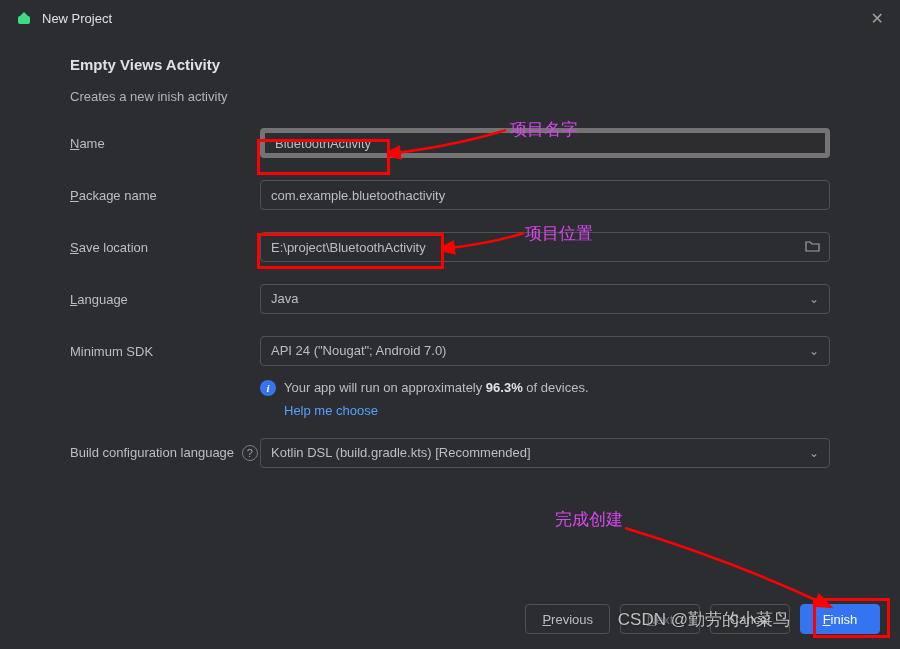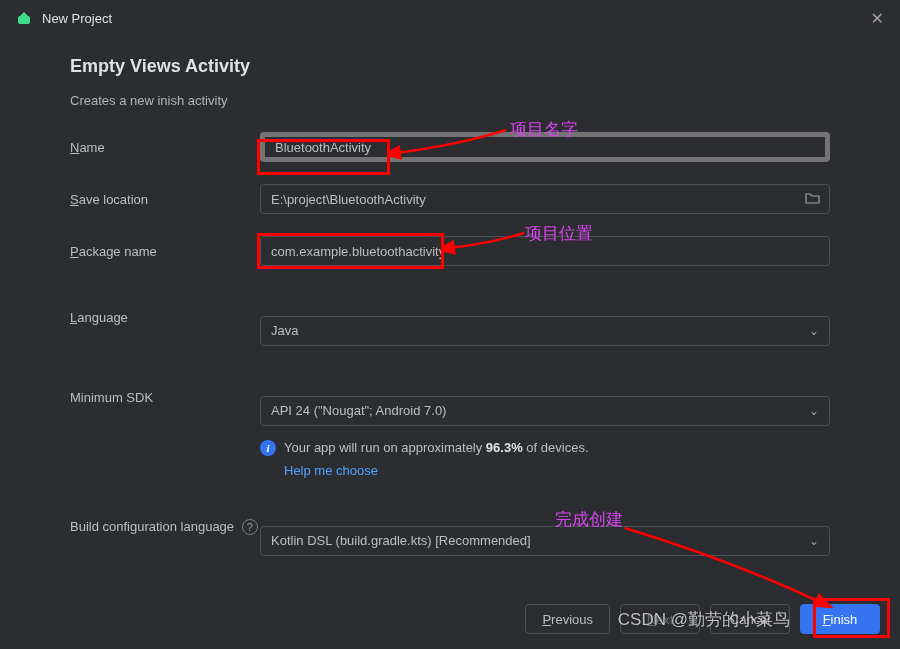--- a/index.html
+++ b/index.html
@@ -21,40 +21,40 @@
   }
   .titlebar .logo {
     width: 16px; height: 16px; margin-right: 10px;
     margin-left: 4px;
   }
   .titlebar .title { flex: 1; font-size: 13px; }
   .titlebar .close { font-size: 16px; color: #a0a0a0; padding: 4px; }
   .content {
     padding: 20px 70px 0 70px;
   }
-  h2 { color: #dfe1e5; font-size: 18px; font-weight: 600; margin-bottom: 16px; }
+  h2 { color: #dfe1e5; font-size: 15px; font-weight: 600; margin-bottom: 16px; }
   .subtitle { color: #b0b3b8; font-size: 13px; margin-bottom: 24px; }
   .row { display: flex; align-items: center; margin-bottom: 22px; }
   .label { width: 190px; color: #bcbec4; font-size: 13px; }
   .label .ul { text-decoration: underline; }
   .field { flex: 1; position: relative; }
   input[type="text"], .select {
     width: 100%;
     height: 30px;
     background: #2b2d30;
     border: 1px solid #4e5157;
     border-radius: 4px;
     padding: 0 10px;
     color: #bcbec4;
     font-size: 13px;
     line-height: 28px;
     font-family: inherit;
   }
   input.focused { border: 5px solid #737373; outline: none; }
-  .select { display:flex; align-items:center; justify-content:space-between;margin-top:28px; }
+  .select { display:flex; align-items:center; justify-content:space-between; }
   .chev { color: #9da0a8; font-size: 12px; }
   .browse-icon { position:absolute; right:10px; top:7px; color:#9da0a8; font-size:14px; }
   .info-row { display:flex; margin-left:190px; margin-top:-10px; margin-bottom:16px; }
   .info-icon {
     width:16px; height:16px; border-radius:50%;
     background:#3574f0; color:#fff;
     display:flex; align-items:center; justify-content:center;
     font-size:11px; font-weight:bold; font-style:italic;
     margin-right:8px; margin-top:2px;
     font-family: Georgia, serif;
@@ -106,34 +106,34 @@
 <div class="content">
   <h2>Empty Views Activity</h2>
   <div class="subtitle">Creates a new inish activity</div>
 
   <div class="row">
     <div class="label"><span class="ul">N</span><span>ame</span></div>
     <div class="field"><input type="text" class="focused" value="BluetoothActivity" style=""></div>
   </div>
 
   <div class="row">
+    <div class="label"><span class="ul">P</span><span>ackage name</span></div>
+    <div class="field"><input type="text" value="com.example.bluetoothactivity" style=""></div>
+  </div>
+
+  <div class="row">
     <div class="label"><span class="ul">S</span><span>ave location</span></div>
     <div class="field">
       <input type="text" value="E:\project\BluetoothActivity" style="">
       <span class="browse-icon">
         <svg width="15" height="12" viewBox="0 0 15 12">
             <path d="M1 2h4l2 2h7v7H1z" fill="none" stroke="#9da0a8" stroke-width="1.2"></path>
           </svg>
       </span>
     </div>
-  </div>
-
-  <div class="row">
-    <div class="label"><span class="ul">P</span><span>ackage name</span></div>
-    <div class="field"><input type="text" value="com.example.bluetoothactivity" style=""></div>
   </div>
 
   <div class="row">
     <div class="label"><span class="ul">L</span><span>anguage</span></div>
     <div class="field">
       <div class="select">
         <span>Java</span>
         <span class="chev">⌄</span>
       </div>
     </div>

